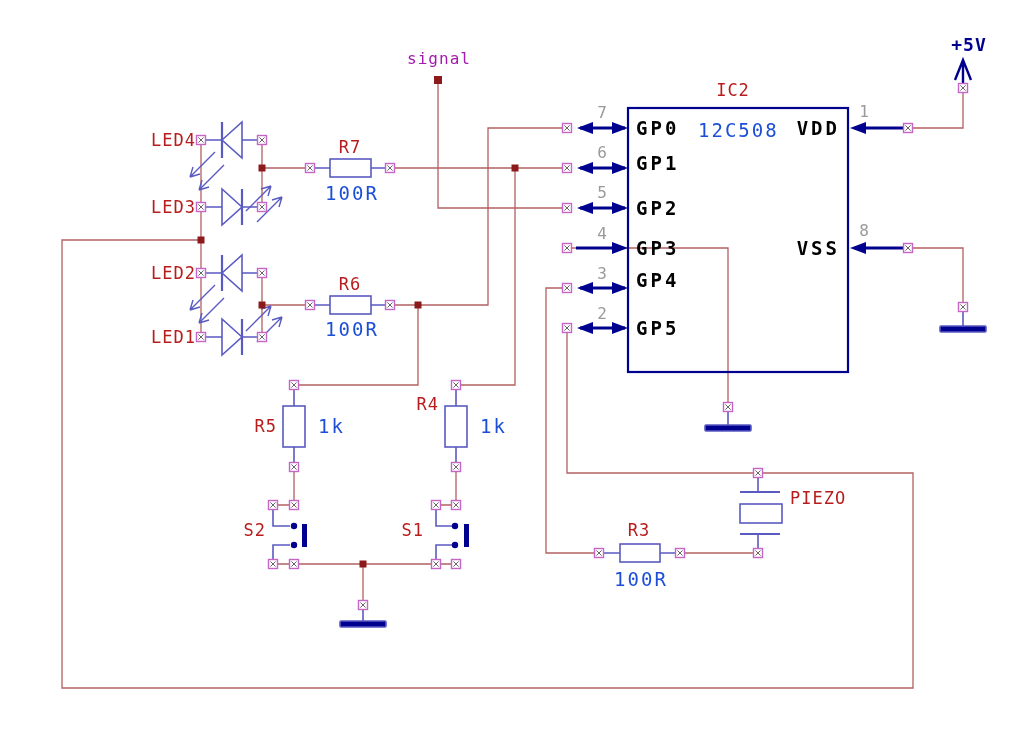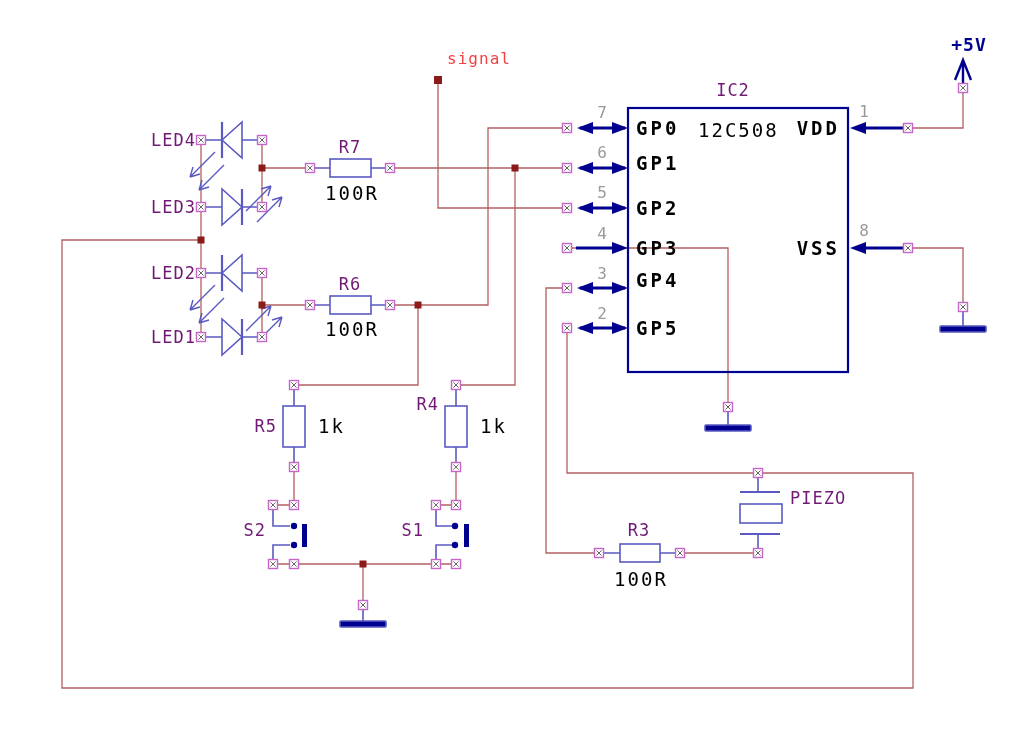--- a/index.html
+++ b/index.html
@@ -3,25 +3,25 @@
 <meta charset="utf-8">
 <style>
   html,body{margin:0;padding:0;background:#ffffff;}
   #stage{position:relative;width:1024px;height:730px;background:#ffffff;overflow:hidden;
          font-family:"DejaVu Sans Mono",monospace;}
   #stage svg{position:absolute;left:0;top:0;}
   .lbl{position:absolute;transform:translate(-50%,-50%);line-height:1;white-space:nowrap;
        font-family:"DejaVu Sans Mono",monospace;}
   .al{transform:translate(0,-50%);}
   .ar{transform:translate(-100%,-50%);}
-  .ref{color:#701a75;font-size:17px;letter-spacing:1px;}
-  .val{color:#000000;font-size:19px;letter-spacing:2px;}
+  .ref{color:#b91c1c;font-size:17px;letter-spacing:1px;}
+  .val{color:#1d4ed8;font-size:19px;letter-spacing:2px;}
   .pname{color:#000000;font-size:19px;font-weight:bold;letter-spacing:3px;}
   .pnum{color:#9a9a9a;font-size:16px;}
-  .sig{color:#ef4444;font-size:16px;letter-spacing:1px;margin-left:40px;}
+  .sig{color:#a21caf;font-size:16px;letter-spacing:1px;}
   .vcc{color:#00008f;font-size:18px;font-weight:bold;letter-spacing:1px;}
 </style>
 </head>
 <body>
 
 <div id="stage">
 
 <svg width="1024" height="730" viewBox="0 0 1024 730">
   <defs>
     <g id="pin">

